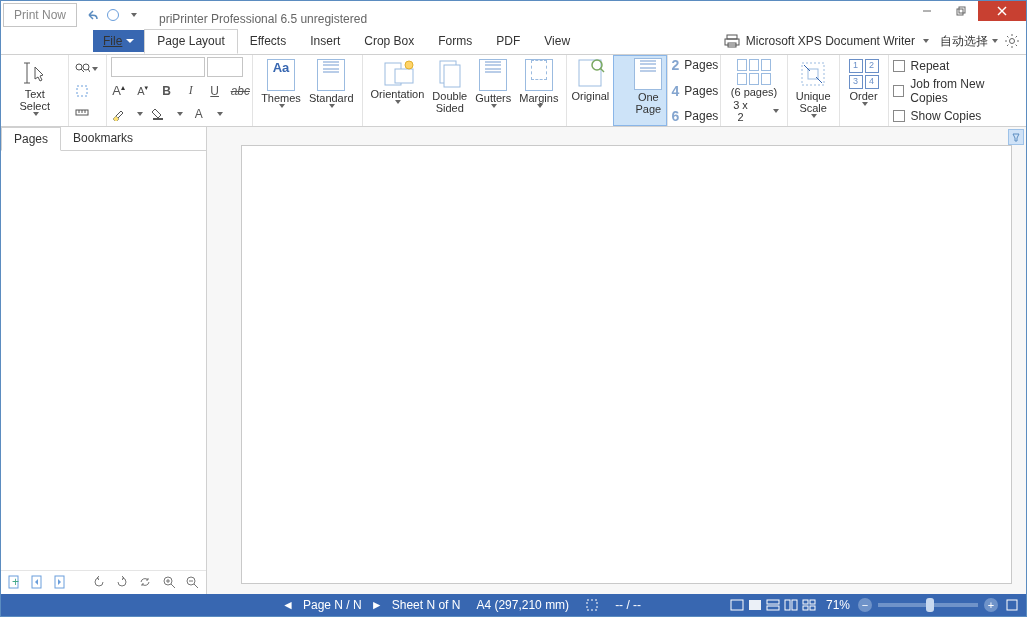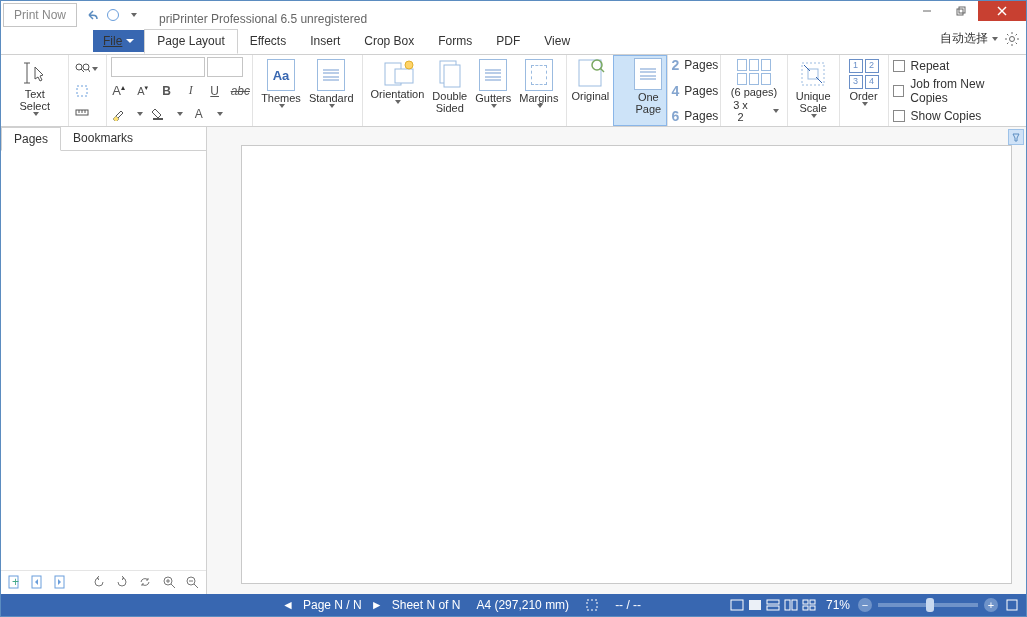--- a/index.html
+++ b/index.html
@@ -51,21 +51,21 @@
 .status{height:22px;background:#3867b1;color:#fff;display:flex;align-items:center;font-size:11px;}
 .status>*{color:#fff;}
 .st-item{padding:0 8px;display:flex;align-items:center;gap:4px;}
 .st-nav{width:14px;text-align:center;cursor:pointer;}
 .view-ic{width:16px;height:14px;display:flex;align-items:center;justify-content:center;margin:0 1px;}
 .zoom-slider{width:100px;height:4px;background:#6f93c9;position:relative;margin:0 6px;}
 .zoom-slider .thumb{position:absolute;width:8px;height:14px;background:#c9d9ef;border-radius:3px;top:-5px;}
 .zoom-btn{width:14px;height:14px;border-radius:50%;background:#6f93c9;display:flex;align-items:center;justify-content:center;font-size:11px;}
 svg{display:block;}
 .ic24{width:28px;height:28px;}
-.page-ico{width:28px;height:32px;border:1px solid #9bbbe0;background:#fff;position:relative;display:flex;align-items:center;justify-content:center;}
+.page-ico{width:28px;height:32px;border:1px solid #9bbbe0;background:#fff;position:relative;display:flex;align-items:flex-start;justify-content:center;}
 .page-ico .bars{width:16px;height:14px;display:flex;flex-direction:column;justify-content:space-around;}
 .page-ico .bars div{height:2px;background:#b9cde8;}
 .orient-ico{width:28px;height:28px;position:relative;}
 .grid6{display:grid;grid-template-columns:repeat(3,10px);grid-template-rows:repeat(2,12px);gap:2px;}
 .grid6 div{border:1px solid #9bbbe0;background:#fff;}
 .grid4{display:grid;grid-template-columns:repeat(2,14px);grid-template-rows:repeat(2,14px);gap:2px;}
 .grid4 div{border:1px solid #b0b0b0;background:#fff;font-size:9px;text-align:center;color:#6a8fc7;}
 .grid4.blue div{border-color:#6a8fc7;}
 .u{text-decoration:underline;}
 </style>
@@ -115,20 +115,31 @@
       <span class="tri"></span>
     </div>
   <div class="tab active"><span>Page Layout</span></div>
   <div class="tab"><span>Effects</span></div>
   <div class="tab"><span>Insert</span></div>
   <div class="tab"><span>Crop Box</span></div>
   <div class="tab"><span>Forms</span></div>
   <div class="tab"><span>PDF</span></div>
   <div class="tab"><span>View</span></div>
   <div class="ribbon-right">
+    <div class="printer-area">
+      <span>
+          <svg width="16" height="16" viewBox="0 0 16 16">
+            <rect x="3" y="2" width="10" height="4" fill="none" stroke="#555"></rect>
+            <rect x="1" y="6" width="14" height="6" fill="none" stroke="#555"></rect>
+            <rect x="4" y="10" width="8" height="4" fill="none" stroke="#555"></rect>
+          </svg>
+        </span>
+      <span>Microsoft XPS Document Writer</span>
+      <span class="dd-tri"></span>
+    </div>
     <div style="display:flex;align-items:center;gap:2px;">
         <span>自动选择</span>
         <span class="dd-tri"></span>
       </div>
     <div>
         <svg width="16" height="16" viewBox="0 0 16 16">
           <circle cx="8" cy="8" r="2.5" fill="none" stroke="#666"></circle>
           <path d="M8 1v2M8 13v2M1 8h2M13 8h2M3 3l1.4 1.4M11.6 11.6L13 13M13 3l-1.4 1.4M4.4 11.6L3 13" stroke="#666"></path>
         </svg>
       </div>

